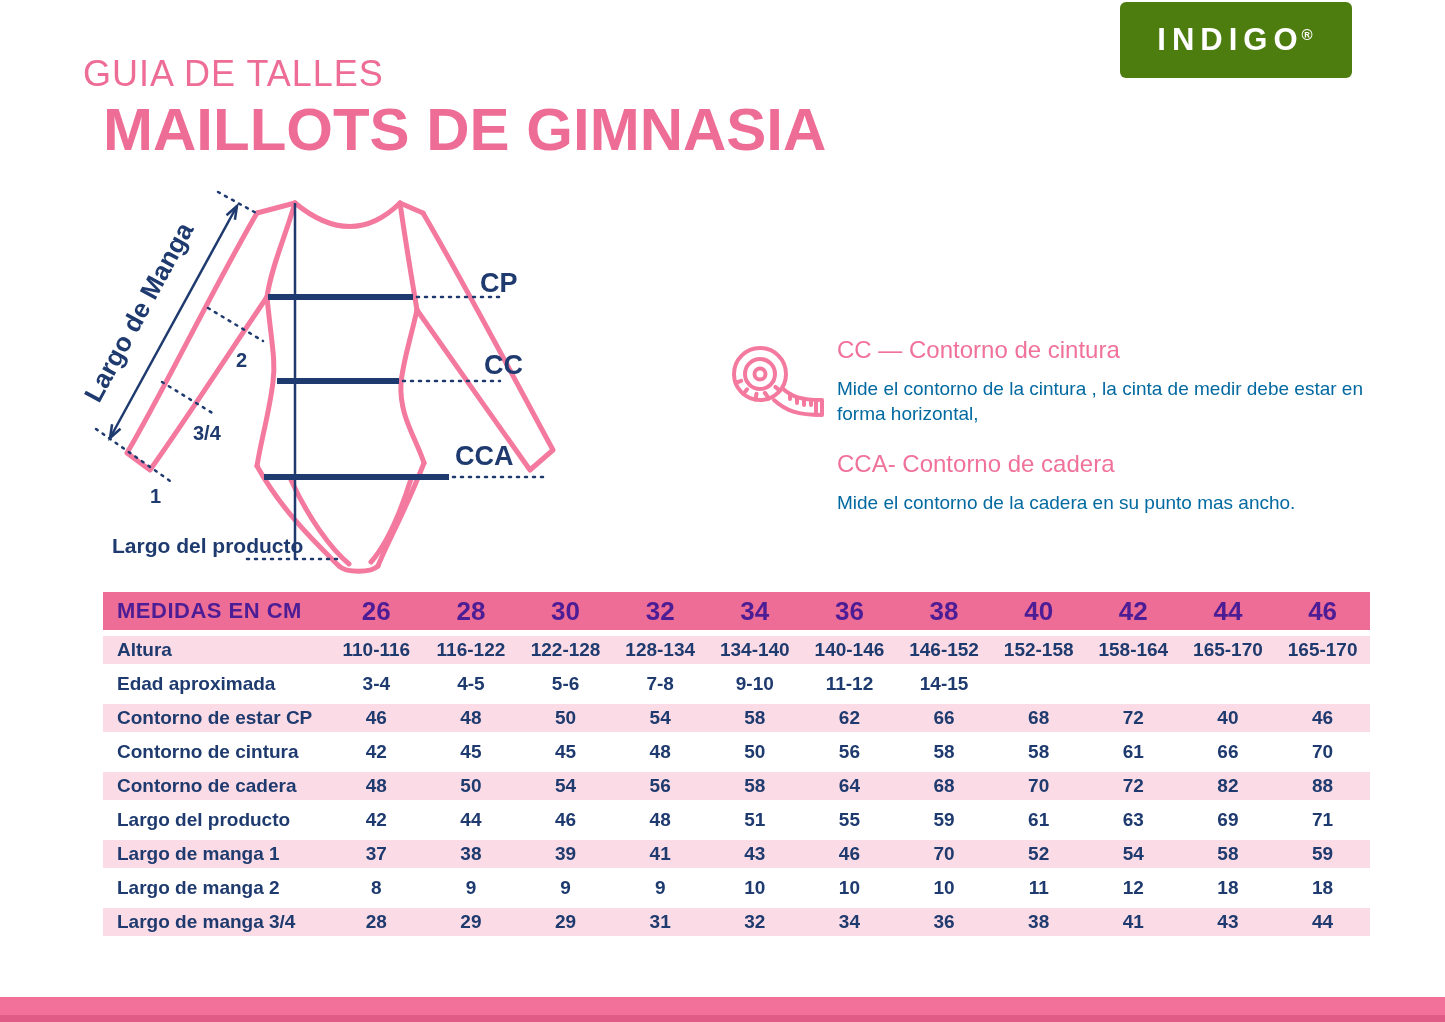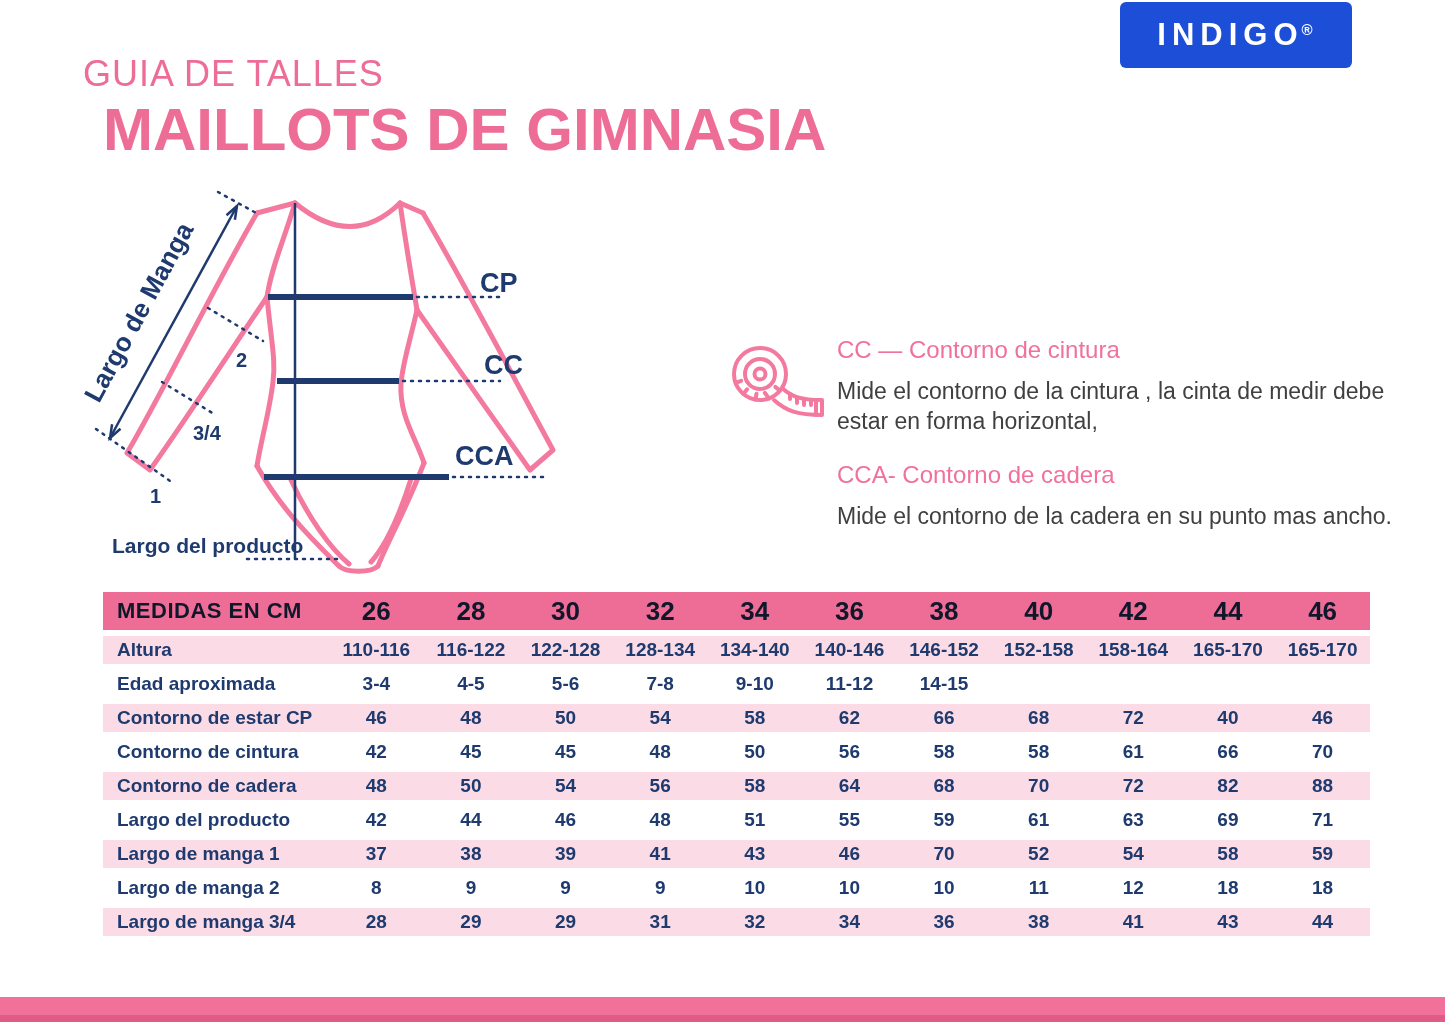--- a/index.html
+++ b/index.html
@@ -1,20 +1,20 @@
 <!DOCTYPE html>
 <html><head>
 <meta charset="utf-8">
 <style>
   html,body{margin:0;padding:0;background:#fff;}
   .page{position:relative;width:1445px;height:1022px;background:#fff;overflow:hidden;
         font-family:"Liberation Sans",sans-serif;}
 
   
-  .logo{position:absolute;left:1120px;top:2px;width:232px;height:66px;background:#1d4ed8;
+  .logo{position:absolute;left:1120px;top:2px;width:232px;height:76px;background:#4d7c0f;
         border-radius:6px;display:flex;align-items:center;justify-content:center;
         color:#fff;font-weight:bold;font-size:31px;letter-spacing:6px;}
   .logo sup{font-size:15px;letter-spacing:0;position:relative;top:-6px;left:-2px;}
 
   
   .titles{position:absolute;left:83px;top:52px;color:#ee6d96;}
   .t1{font-size:36px;font-weight:400;letter-spacing:1px;line-height:1.2;}
   .t2{font-size:60px;font-weight:700;letter-spacing:0;line-height:1.15;margin-left:20px;}
 
   
@@ -25,28 +25,28 @@
   .bar{stroke-width:6;}
   .dot{stroke-width:2.5;stroke-dasharray:2 6;stroke-linecap:round;}
   .nvt{fill:#1e3a6e;font-weight:bold;font-family:"Liberation Sans",sans-serif;}
 
   
   .info{position:absolute;left:722px;top:328px;width:700px;}
   .tape{position:absolute;left:0;top:10px;width:110px;height:80px;}
   .tape path,.tape circle,.tape line{stroke:#f4799f;stroke-width:4;fill:none;stroke-linecap:round;stroke-linejoin:round;}
   .info-text{margin-left:115px;padding-top:8px;}
   .ih{color:#f0719a;font-size:24px;font-weight:400;margin:0 0 8px 0;}
-  .ib{color:#404040;font-size:23px;line-height:1.3;max-width:560px;margin:13px 0 24px 0;}
+  .ib{color:#0369a1;font-size:19px;line-height:1.3;max-width:560px;margin:13px 0 24px 0;}
 
   
   .table-wrap{position:absolute;left:103px;top:586px;width:1267px;}
   table.sizes{border-collapse:separate;border-spacing:0 6px;width:100%;table-layout:fixed;}
   table.sizes th,table.sizes td{padding:0;text-align:center;}
   table.sizes .label-col{width:212px;text-align:left;padding-left:14px;}
-  table.sizes thead th{background:#ee6d96;color:#0f172a;height:38px;font-size:26px;font-weight:bold;}
+  table.sizes thead th{background:#ee6d96;color:#4c1d95;height:38px;font-size:26px;font-weight:bold;}
   table.sizes thead th.label-col{font-size:22px;letter-spacing:.5px;}
   table.sizes tbody td{height:28px;color:#1e3a6e;font-weight:bold;font-size:19px;}
   table.sizes tbody td.label-col{font-size:19px;}
   tr.pink td{background:#fbdce6;}
   tr.white td{background:#fff;}
 
   
   .footer-main{position:absolute;left:0;top:997px;width:1445px;height:18px;background:#f1719a;}
   .footer-edge{position:absolute;left:0;top:1015px;width:1445px;height:7px;background:#e05c86;}
 </style>

